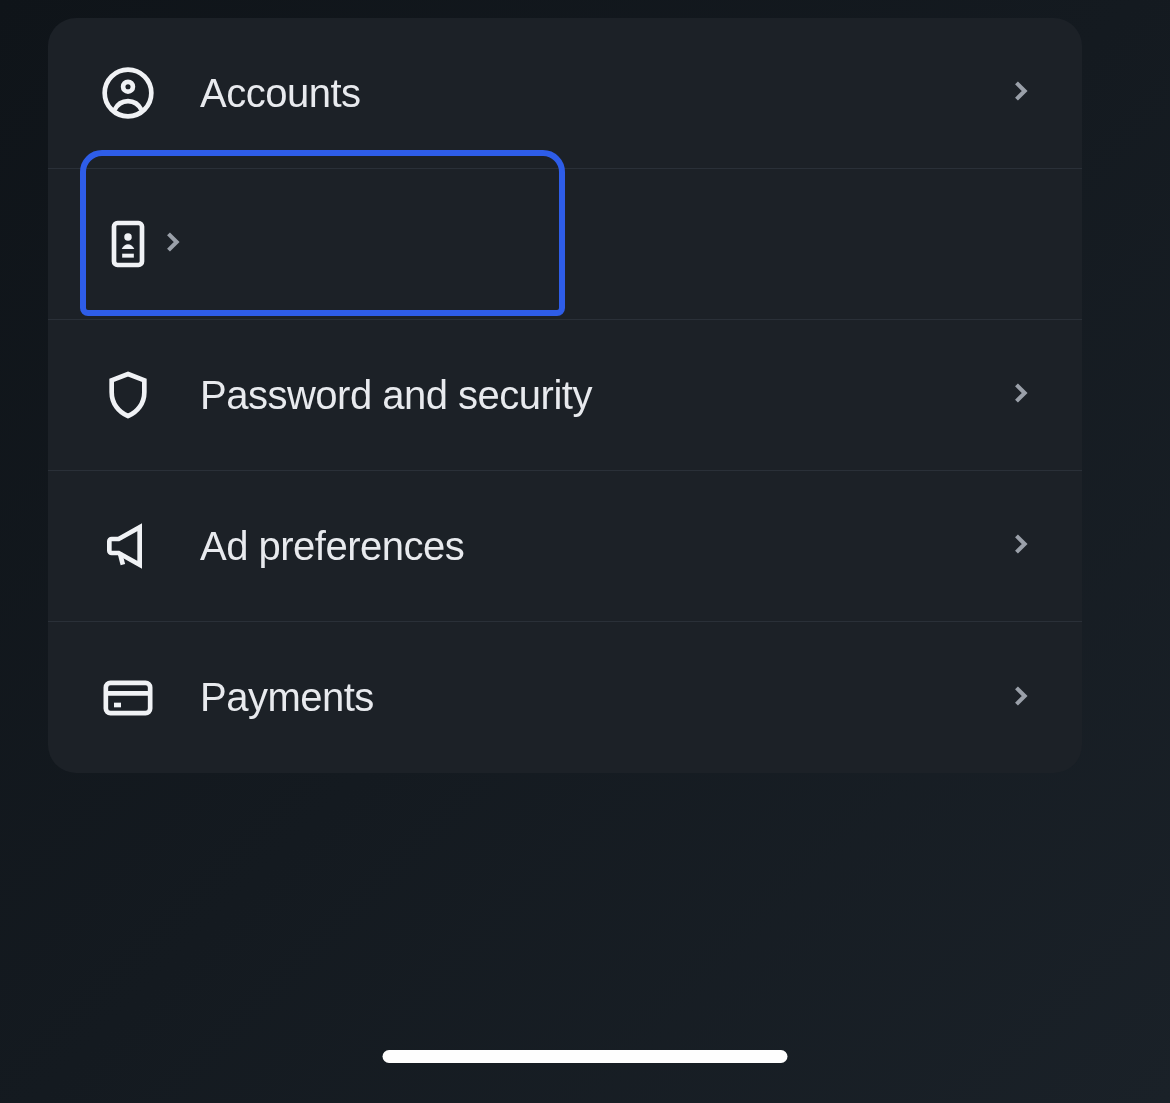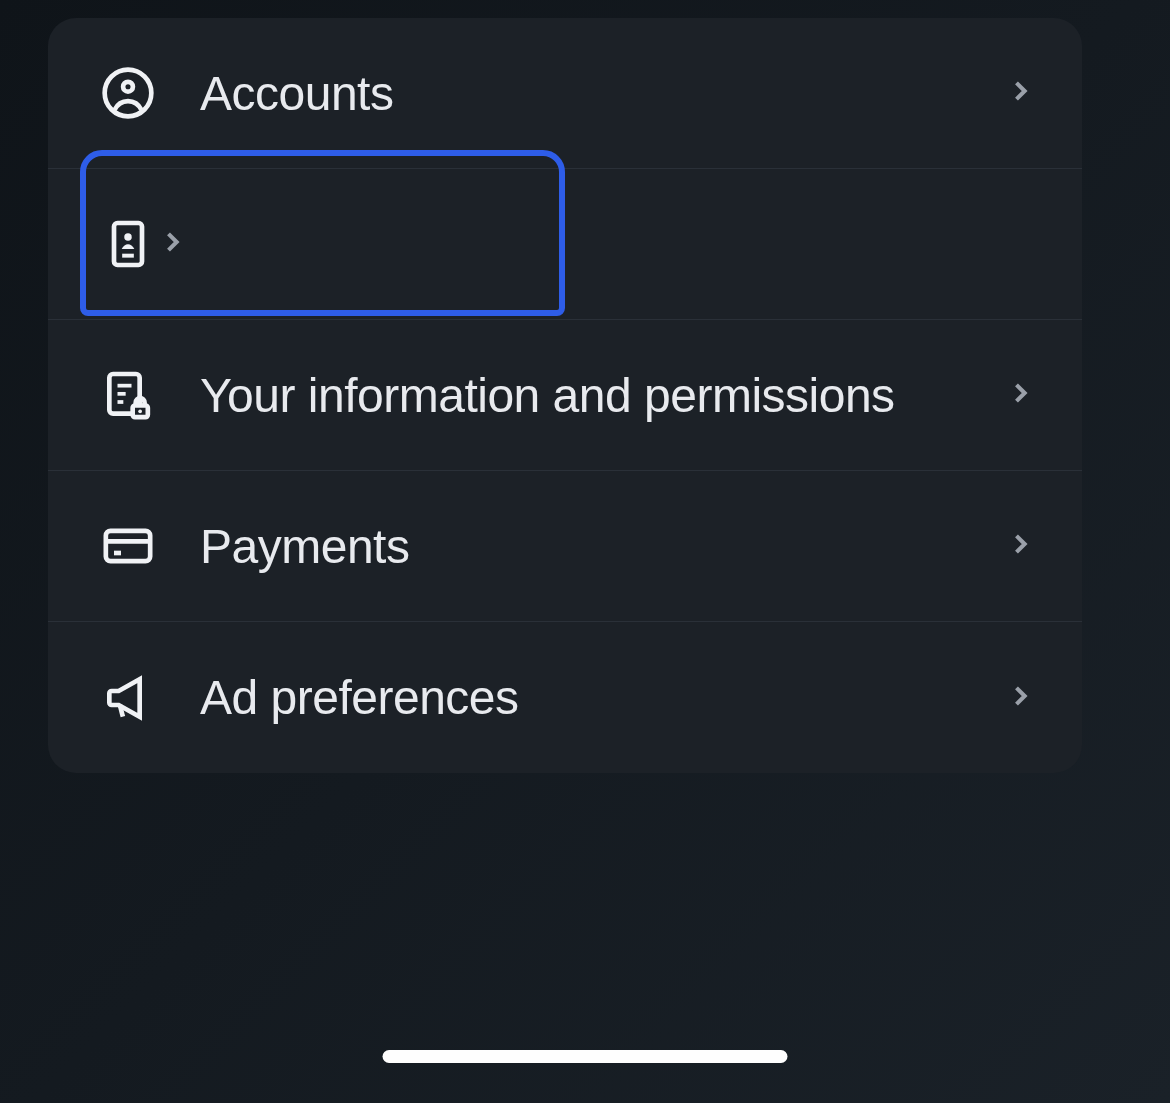--- a/index.html
+++ b/index.html
@@ -46,21 +46,21 @@
     }
     .row-icon svg {
       width: 56px;
       height: 56px;
       stroke: #f0f2f5;
       fill: none;
       stroke-width: 2;
     }
     .row-label {
       color: #e8eaee;
-      font-size: 48px;
+      font-size: 40px;
       font-weight: 500;
       margin-left: 42px;
       flex: 1;
       letter-spacing: -0.5px;
     }
     .chevron {
       flex-shrink: 0;
     }
     .chevron svg {
       width: 28px;
@@ -117,34 +117,43 @@
         <line x1="9.5" y1="17" x2="14.5" y2="17" stroke-width="1.7"></line>
       </svg>
     </span>
     <span class="chevron">
       <svg viewBox="0 0 24 24">
           <polyline points="9 5 16 12 9 19"></polyline>
         </svg>
     </span>
   </div>
 
+  <div class="setting-row">
+    <span class="row-icon">
+      <svg viewBox="0 0 24 24">
+        <path d="M12 3l7 2.7v5.1c0 4.8-3 8.6-7 10.2-4-1.6-7-5.4-7-10.2V5.7L12 3z"></path>
+      </svg>
+    </span>
+    <span class="row-label">Password and security</span>
+    <span class="chevron">
+      <svg viewBox="0 0 24 24">
+          <polyline points="9 5 16 12 9 19"></polyline>
+        </svg>
+    </span>
+  </div>
+
 
   <div class="setting-row">
     <span class="row-icon">
       <svg viewBox="0 0 24 24">
-        <rect x="4" y="3" width="13" height="17" rx="1.6"></rect>
-        <line x1="7.5" y1="8" x2="13.5" y2="8" stroke-width="1.6"></line>
-        <line x1="7.5" y1="11.5" x2="11" y2="11.5" stroke-width="1.6"></line>
-        <line x1="7.5" y1="15" x2="10" y2="15" stroke-width="1.6"></line>
-        <rect x="14" y="16.5" width="6.5" height="5" rx="1" fill="#1c2127"></rect>
-        <path d="M15.3 16.5v-1.3a1.9 1.9 0 0 1 3.8 0v1.3" fill="none"></path>
-        <circle cx="17.2" cy="19" r="0.8" fill="#f0f2f5" stroke="none"></circle>
+        <path d="M4 10v4a1 1 0 0 0 1 1h3l9 5V4l-9 5H5a1 1 0 0 0-1 1z"></path>
+        <path d="M8.5 15l1.3 5"></path>
       </svg>
     </span>
-    <span class="row-label">Your information and permissions</span>
+    <span class="row-label">Ad preferences</span>
     <span class="chevron">
       <svg viewBox="0 0 24 24">
           <polyline points="9 5 16 12 9 19"></polyline>
         </svg>
     </span>
   </div>
 
   <div class="setting-row">
     <span class="row-icon">
       <svg viewBox="0 0 24 24">
@@ -154,32 +163,17 @@
       </svg>
     </span>
     <span class="row-label">Payments</span>
     <span class="chevron">
       <svg viewBox="0 0 24 24">
           <polyline points="9 5 16 12 9 19"></polyline>
         </svg>
     </span>
   </div>
 
-  <div class="setting-row">
-    <span class="row-icon">
-      <svg viewBox="0 0 24 24">
-        <path d="M4 10v4a1 1 0 0 0 1 1h3l9 5V4l-9 5H5a1 1 0 0 0-1 1z"></path>
-        <path d="M8.5 15l1.3 5"></path>
-      </svg>
-    </span>
-    <span class="row-label">Ad preferences</span>
-    <span class="chevron">
-      <svg viewBox="0 0 24 24">
-          <polyline points="9 5 16 12 9 19"></polyline>
-        </svg>
-    </span>
-  </div>
-
 </div>
 
 <div class="annotation-highlight" style="left:80px; top:150px; width:485px; height:166px;"></div>
 
 <div class="home-indicator"></div>
 
 </body></html>

